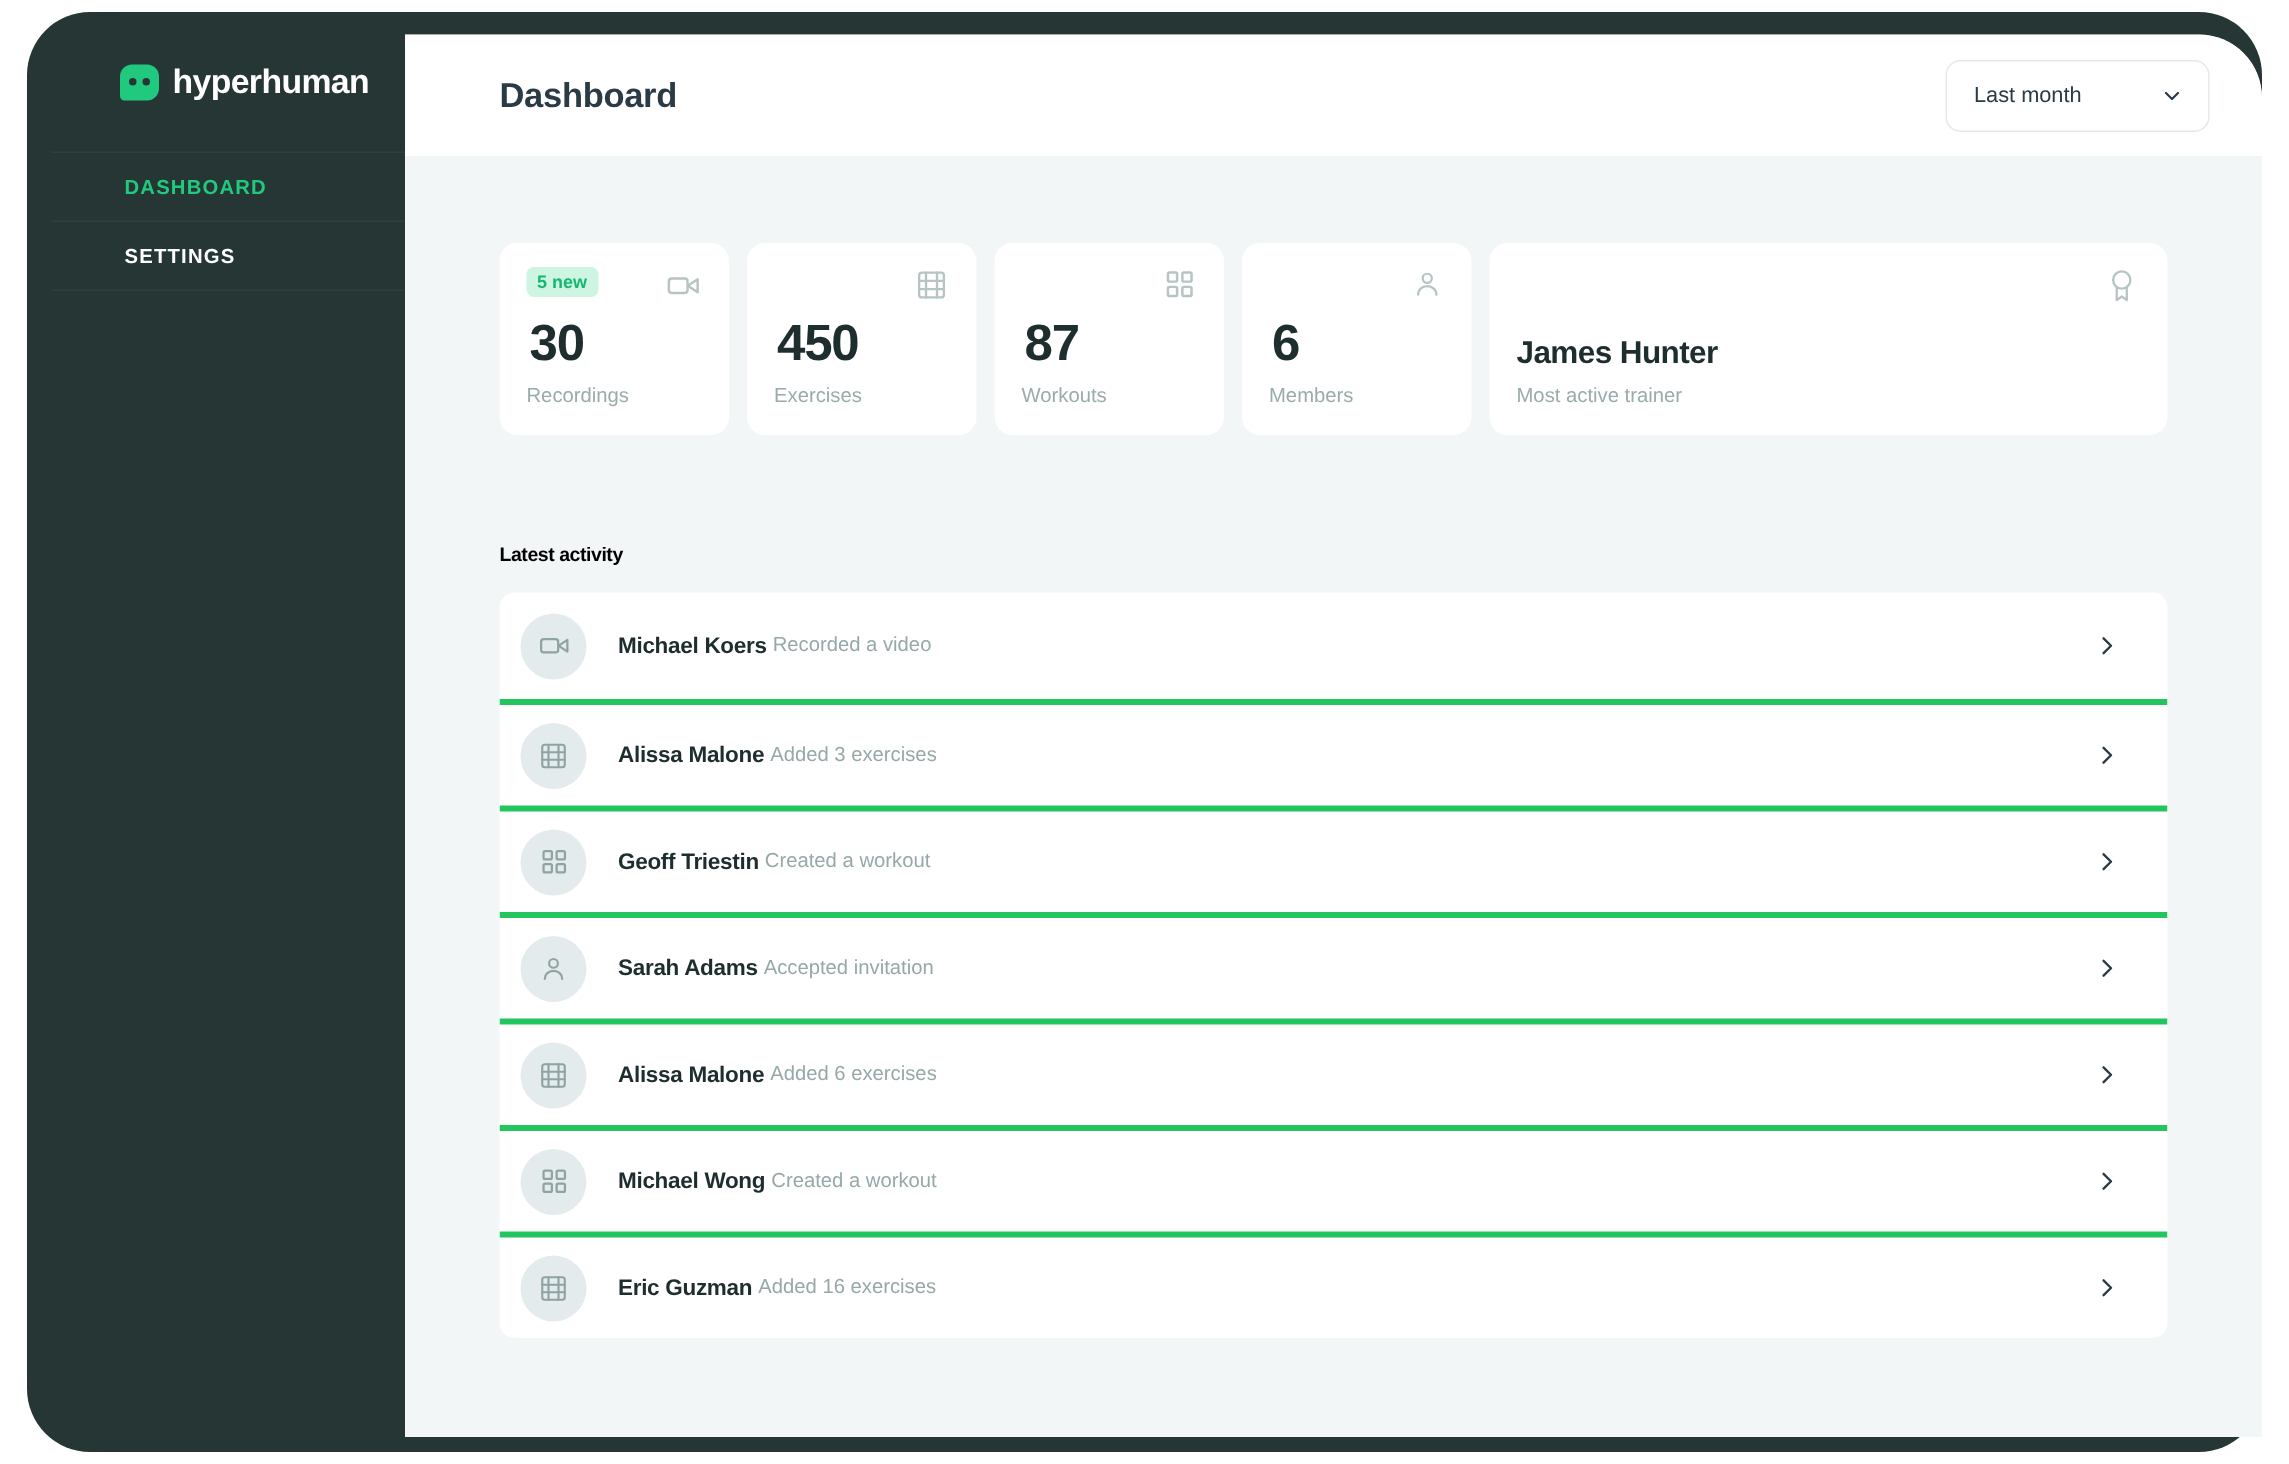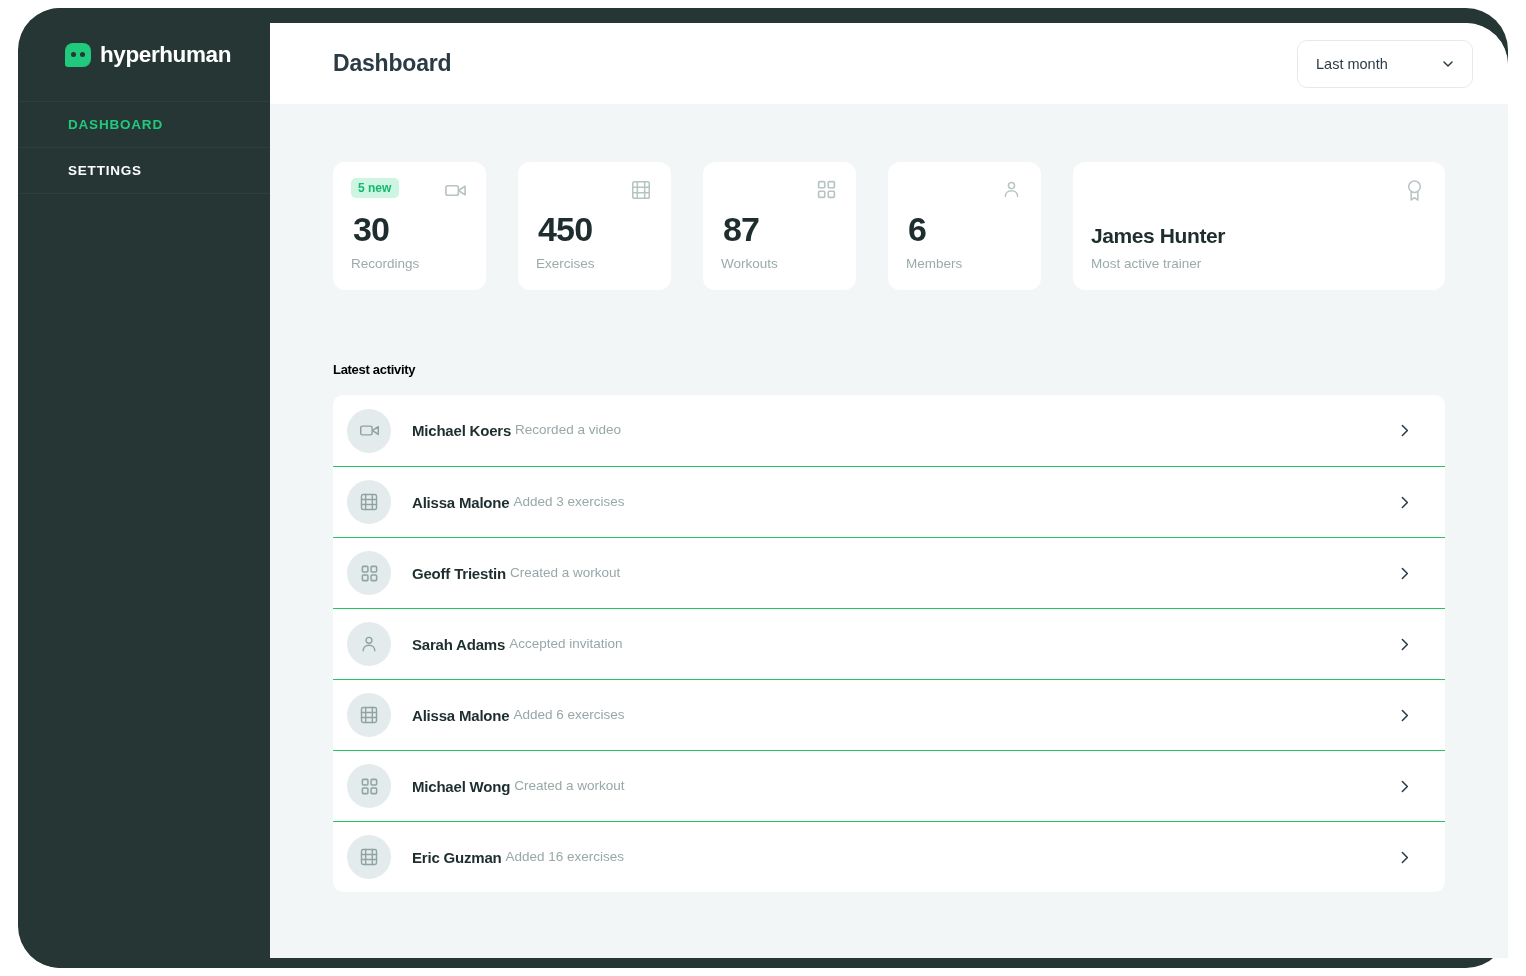--- a/index.html
+++ b/index.html
@@ -19,21 +19,21 @@
     top: 8px;
     width: 1490px;
     height: 960px;
     background: #263635;
     border-radius: 42px;
   }
 
   
   #sidebar {
     position: absolute;
-    left: 1px;
+    left: 16px;
     top: 0px;
     width: 252px;
     height: 960px;
     background: #263635;
     border-top-left-radius: 42px;
     border-bottom-left-radius: 42px;
     overflow: hidden;
   }
 
   #logo-row {
@@ -132,21 +132,21 @@
   #period-chevron {
     margin-left: auto;
     display: block;
   }
 
   #scroll-area { padding: 0 63px; }
 
   
   #stats-row {
     display: flex;
-    gap: 32px;
+    gap: 12px;
     margin-top: 58px;
   }
   .stat-card {
     background: #ffffff;
     border-radius: 12px;
     height: 128px;
     padding: 16px 20px 0 18px;
     position: relative;
     flex: none;
   }
@@ -208,21 +208,21 @@
   #activity-list {
     background: #ffffff;
     border-radius: 10px;
     overflow: hidden;
   }
   .activity-row {
     height: 71px;
     display: flex;
     align-items: center;
     padding: 0 32px 0 14px;
-    border-top: 1px solid #22c55e;
+    border-top: 4px solid #22c55e;
     cursor: pointer;
   }
   .activity-row:first-child { border-top: none; }
   .row-avatar {
     width: 44px;
     height: 44px;
     border-radius: 50%;
     background: #e4ebec;
     display: flex;
     align-items: center;

